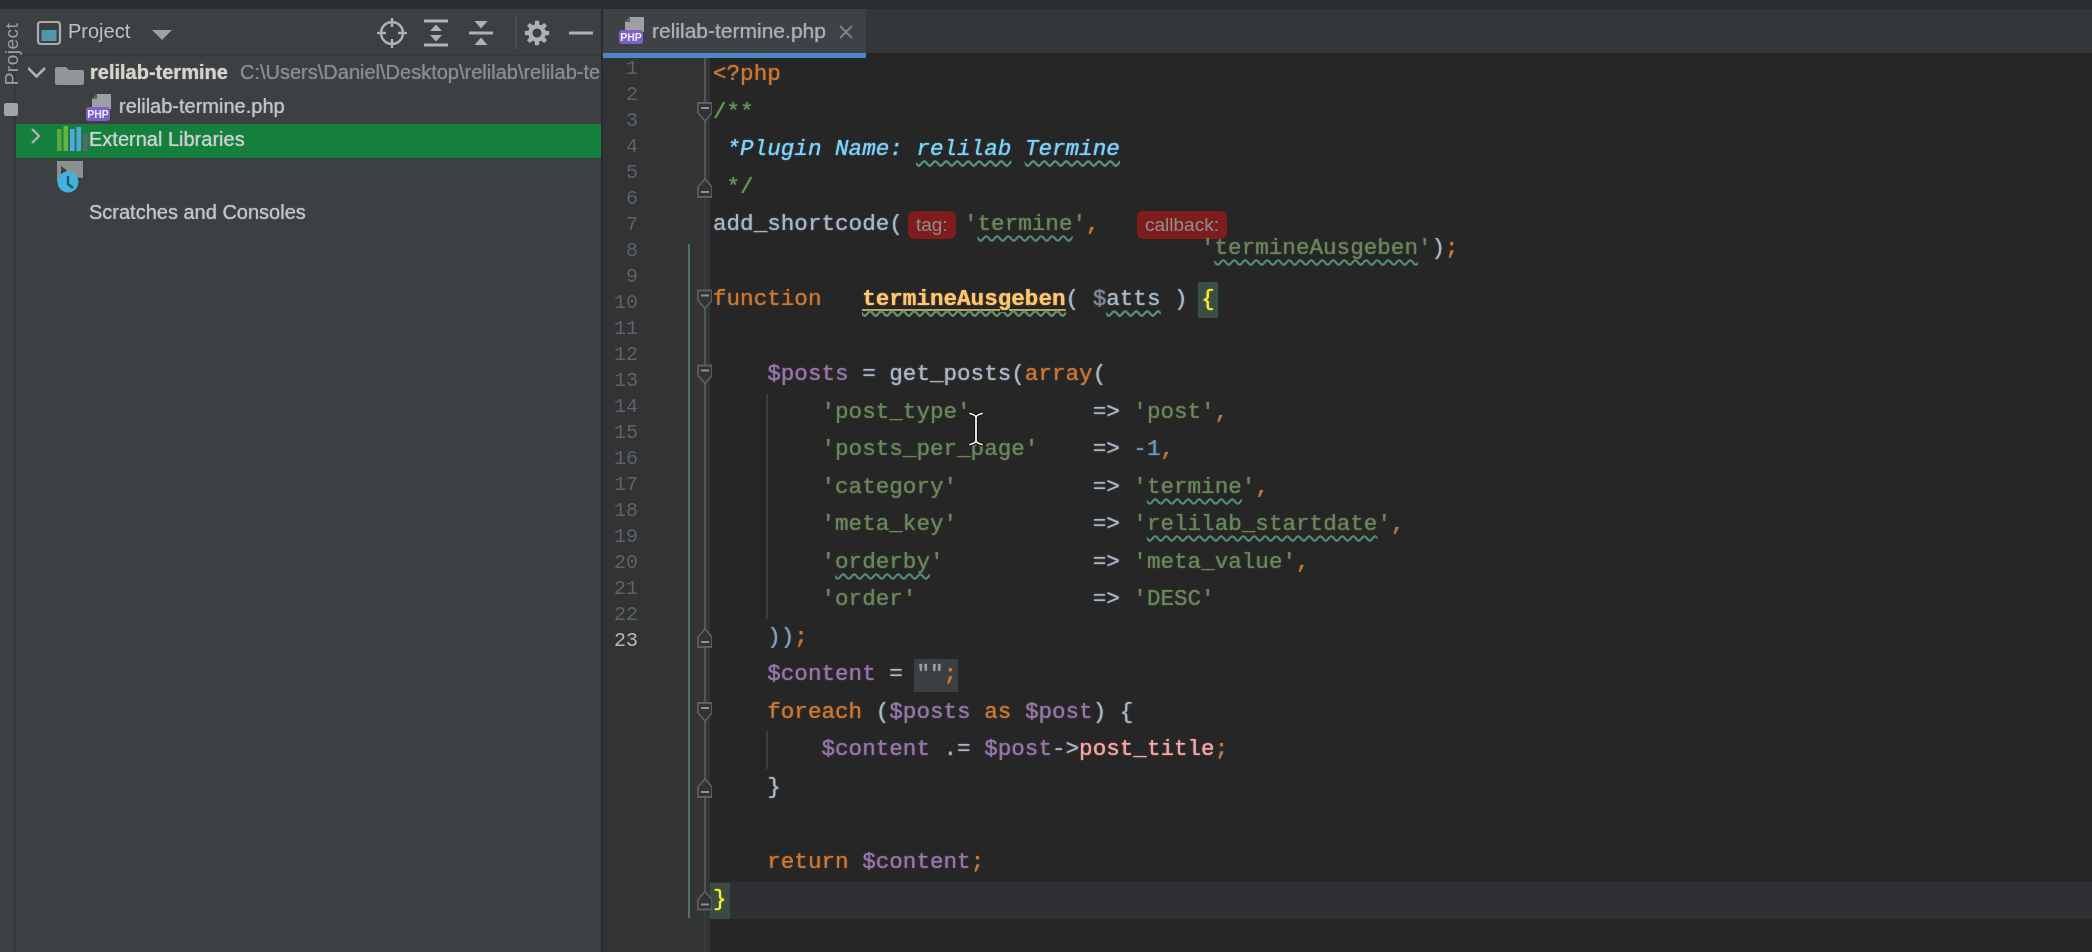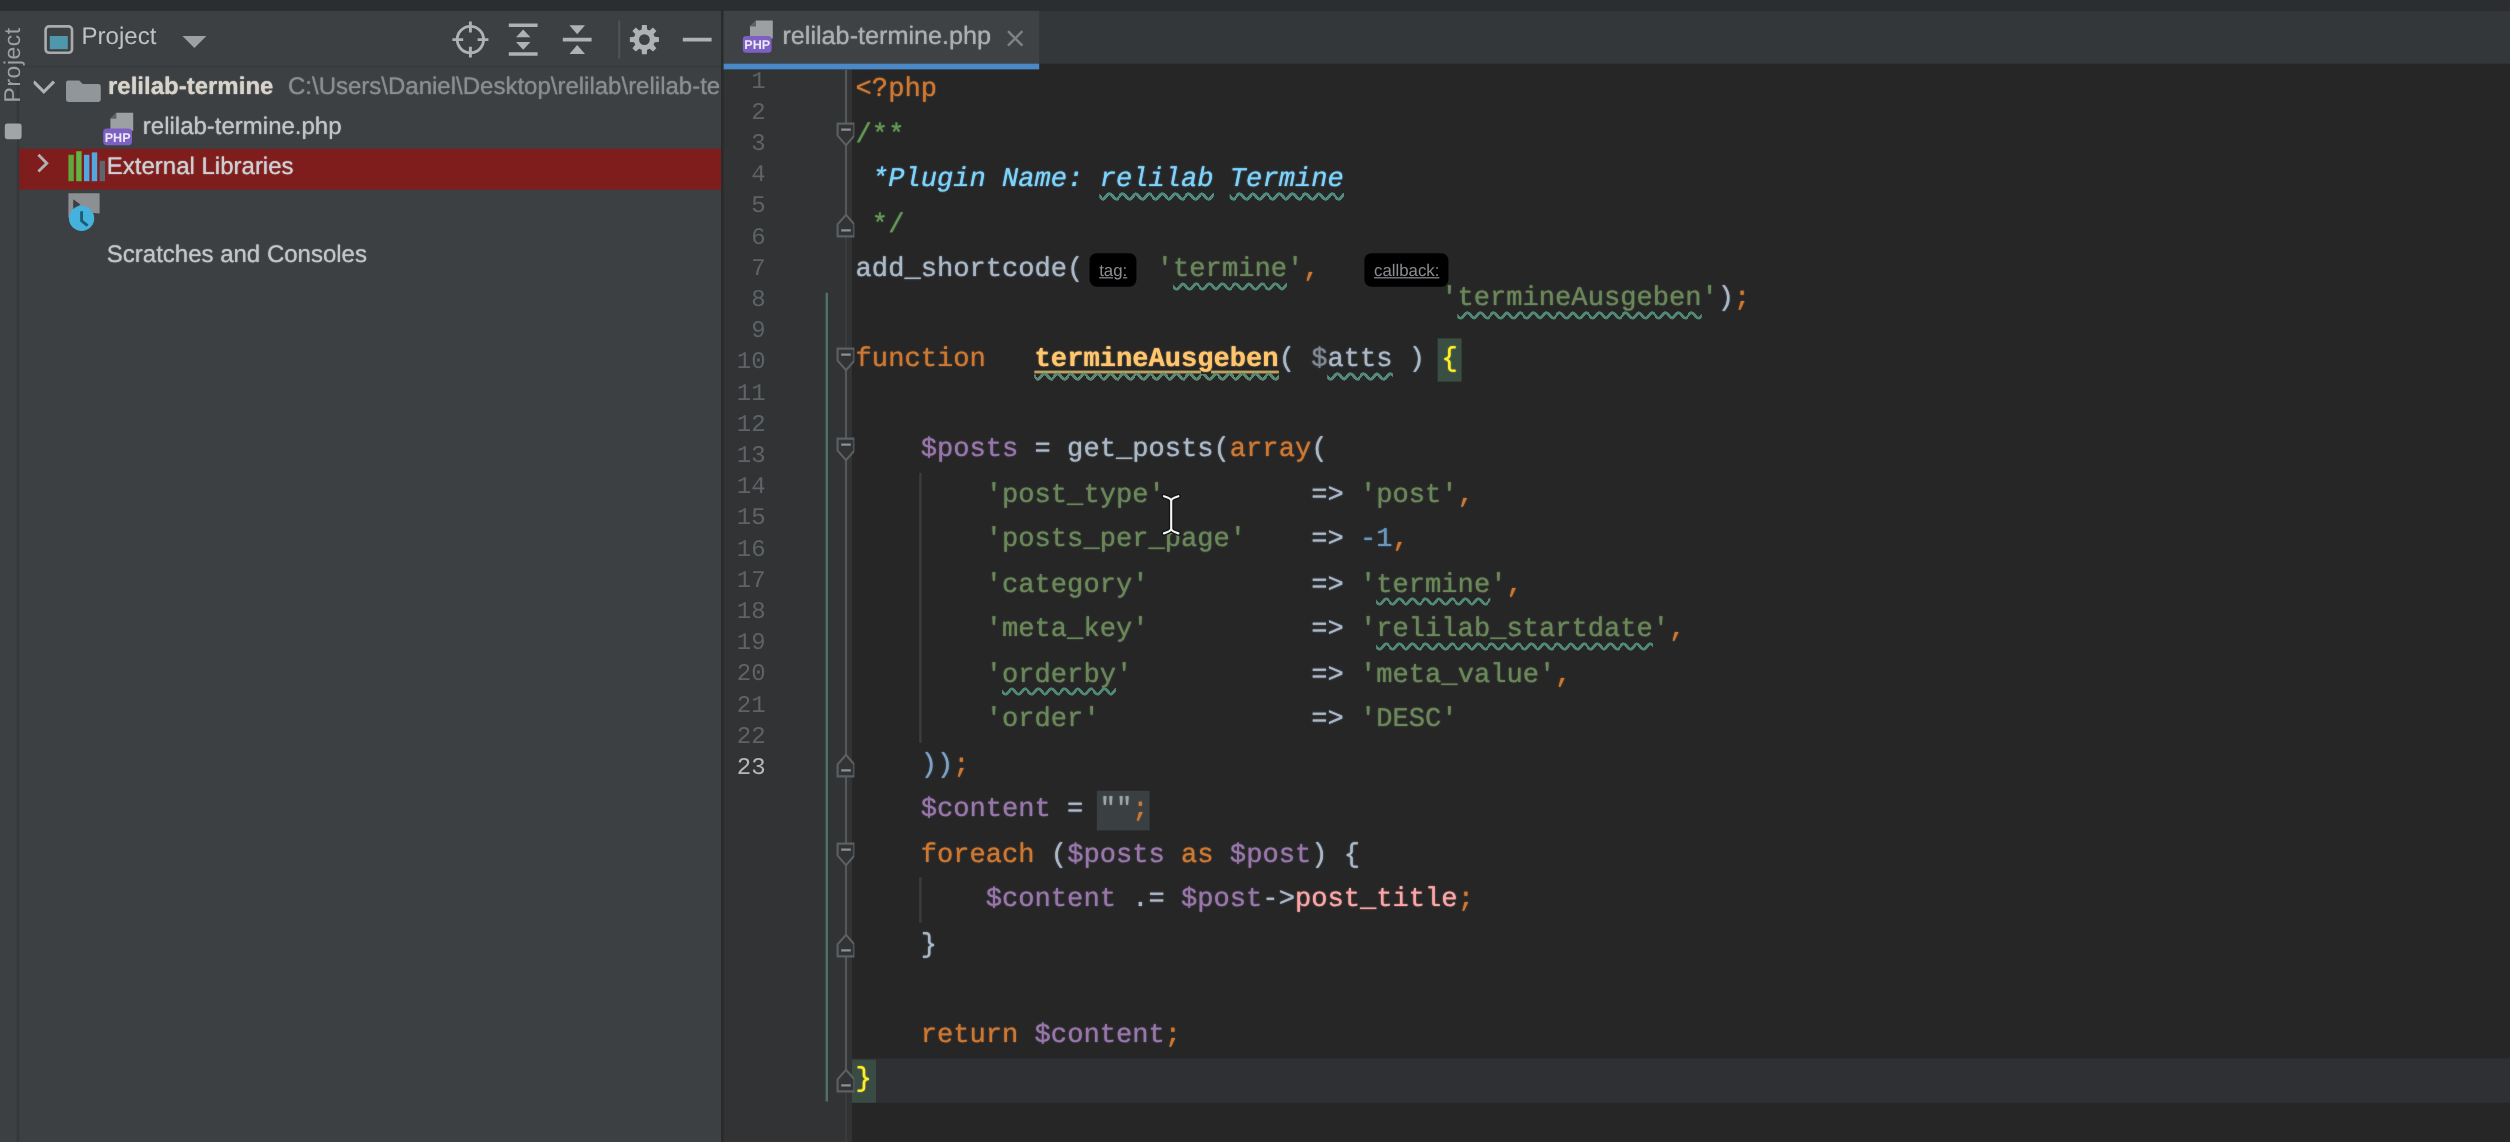--- a/index.html
+++ b/index.html
@@ -15,21 +15,21 @@
 #panel{left:15px;top:9px;width:586px;height:943px;background:#3d4043;overflow:hidden;}
 #divider{left:601px;top:9px;width:2px;height:943px;background:#2a2b2c;}
 
 #phead{position:absolute;left:0;top:0;width:586px;height:48px;}
 #phead .title{position:absolute;left:53px;top:11px;color:#bfc1c3;font-size:20px;}
 
 .row{position:absolute;left:0;width:586px;height:34px;}
 .row .txt{position:absolute;top:4px;color:#c2c4c6;font-size:20px;white-space:pre;text-shadow:0 0 1px currentColor;}
 #row1{top:48px;}
 #row2{top:82px;}
-#row3{top:115px;background:#7f1d1d;}
+#row3{top:115px;background:#15803d;}
 #row4{top:148px;margin-top:40px;}
 
 #tabbar{left:603px;top:9px;width:1489px;height:44px;background:#34373a;}
 #tab{left:603px;top:9px;width:263px;height:44px;background:#3f4245;}
 #tabul{left:603px;top:53px;width:263px;height:5px;background:#4a88c7;}
 #tabname{left:652px;top:19px;color:#acaeb0;font-size:21px;text-shadow:0 0 1px currentColor;}
 #gutter{left:603px;top:58px;width:107px;height:894px;background:#313335;}
 #editor{left:710px;top:58px;width:1382px;height:894px;background:#262627;}
 #caretline{left:710px;top:882px;width:1382px;height:37px;background:#2e3033;}
 
@@ -40,23 +40,23 @@
 .k{color:#cc7832;}
 .s{color:#6a8759;}
 .c{color:#629755;}
 .ci{color:#7dd3fc;font-style:italic;}
 .n{color:#6897bb;}
 .v{color:#9876aa;}
 .fn{color:#ffc66d;font-weight:bold;}
 .fld{color:#fca5a5;}
 .sq{text-decoration-line:underline;text-decoration-style:wavy;text-decoration-color:#4e8a78;
     text-decoration-thickness:1.6px;text-underline-offset:5px;}
-.hint{position:absolute;background:#000000;border-radius:6px;color:#8a8e92;
-  font-family:"Liberation Sans",sans-serif;font-size:14px;height:28px;line-height:28px;
-  padding:0 8px;top:0;text-decoration:underline;}
+.hint{position:absolute;background:#7f1d1d;border-radius:6px;color:#8a8e92;
+  font-family:"Liberation Sans",sans-serif;font-size:19px;height:28px;line-height:28px;
+  padding:0 8px;top:0;}
 .bb{position:absolute;width:20px;height:36px;}
 .mono5{font-family:"Liberation Mono",monospace;font-size:22.6px;line-height:37.5px;color:#a9b7c6;white-space:pre;text-shadow:0 0 1.3px currentColor;}
 </style>
 </head>
 <body>
 <div class="abs" id="topstrip"></div>
 <div class="abs" id="stripe">
     <div class="vtext">Project</div>
     <div class="mini"></div>
   </div>

